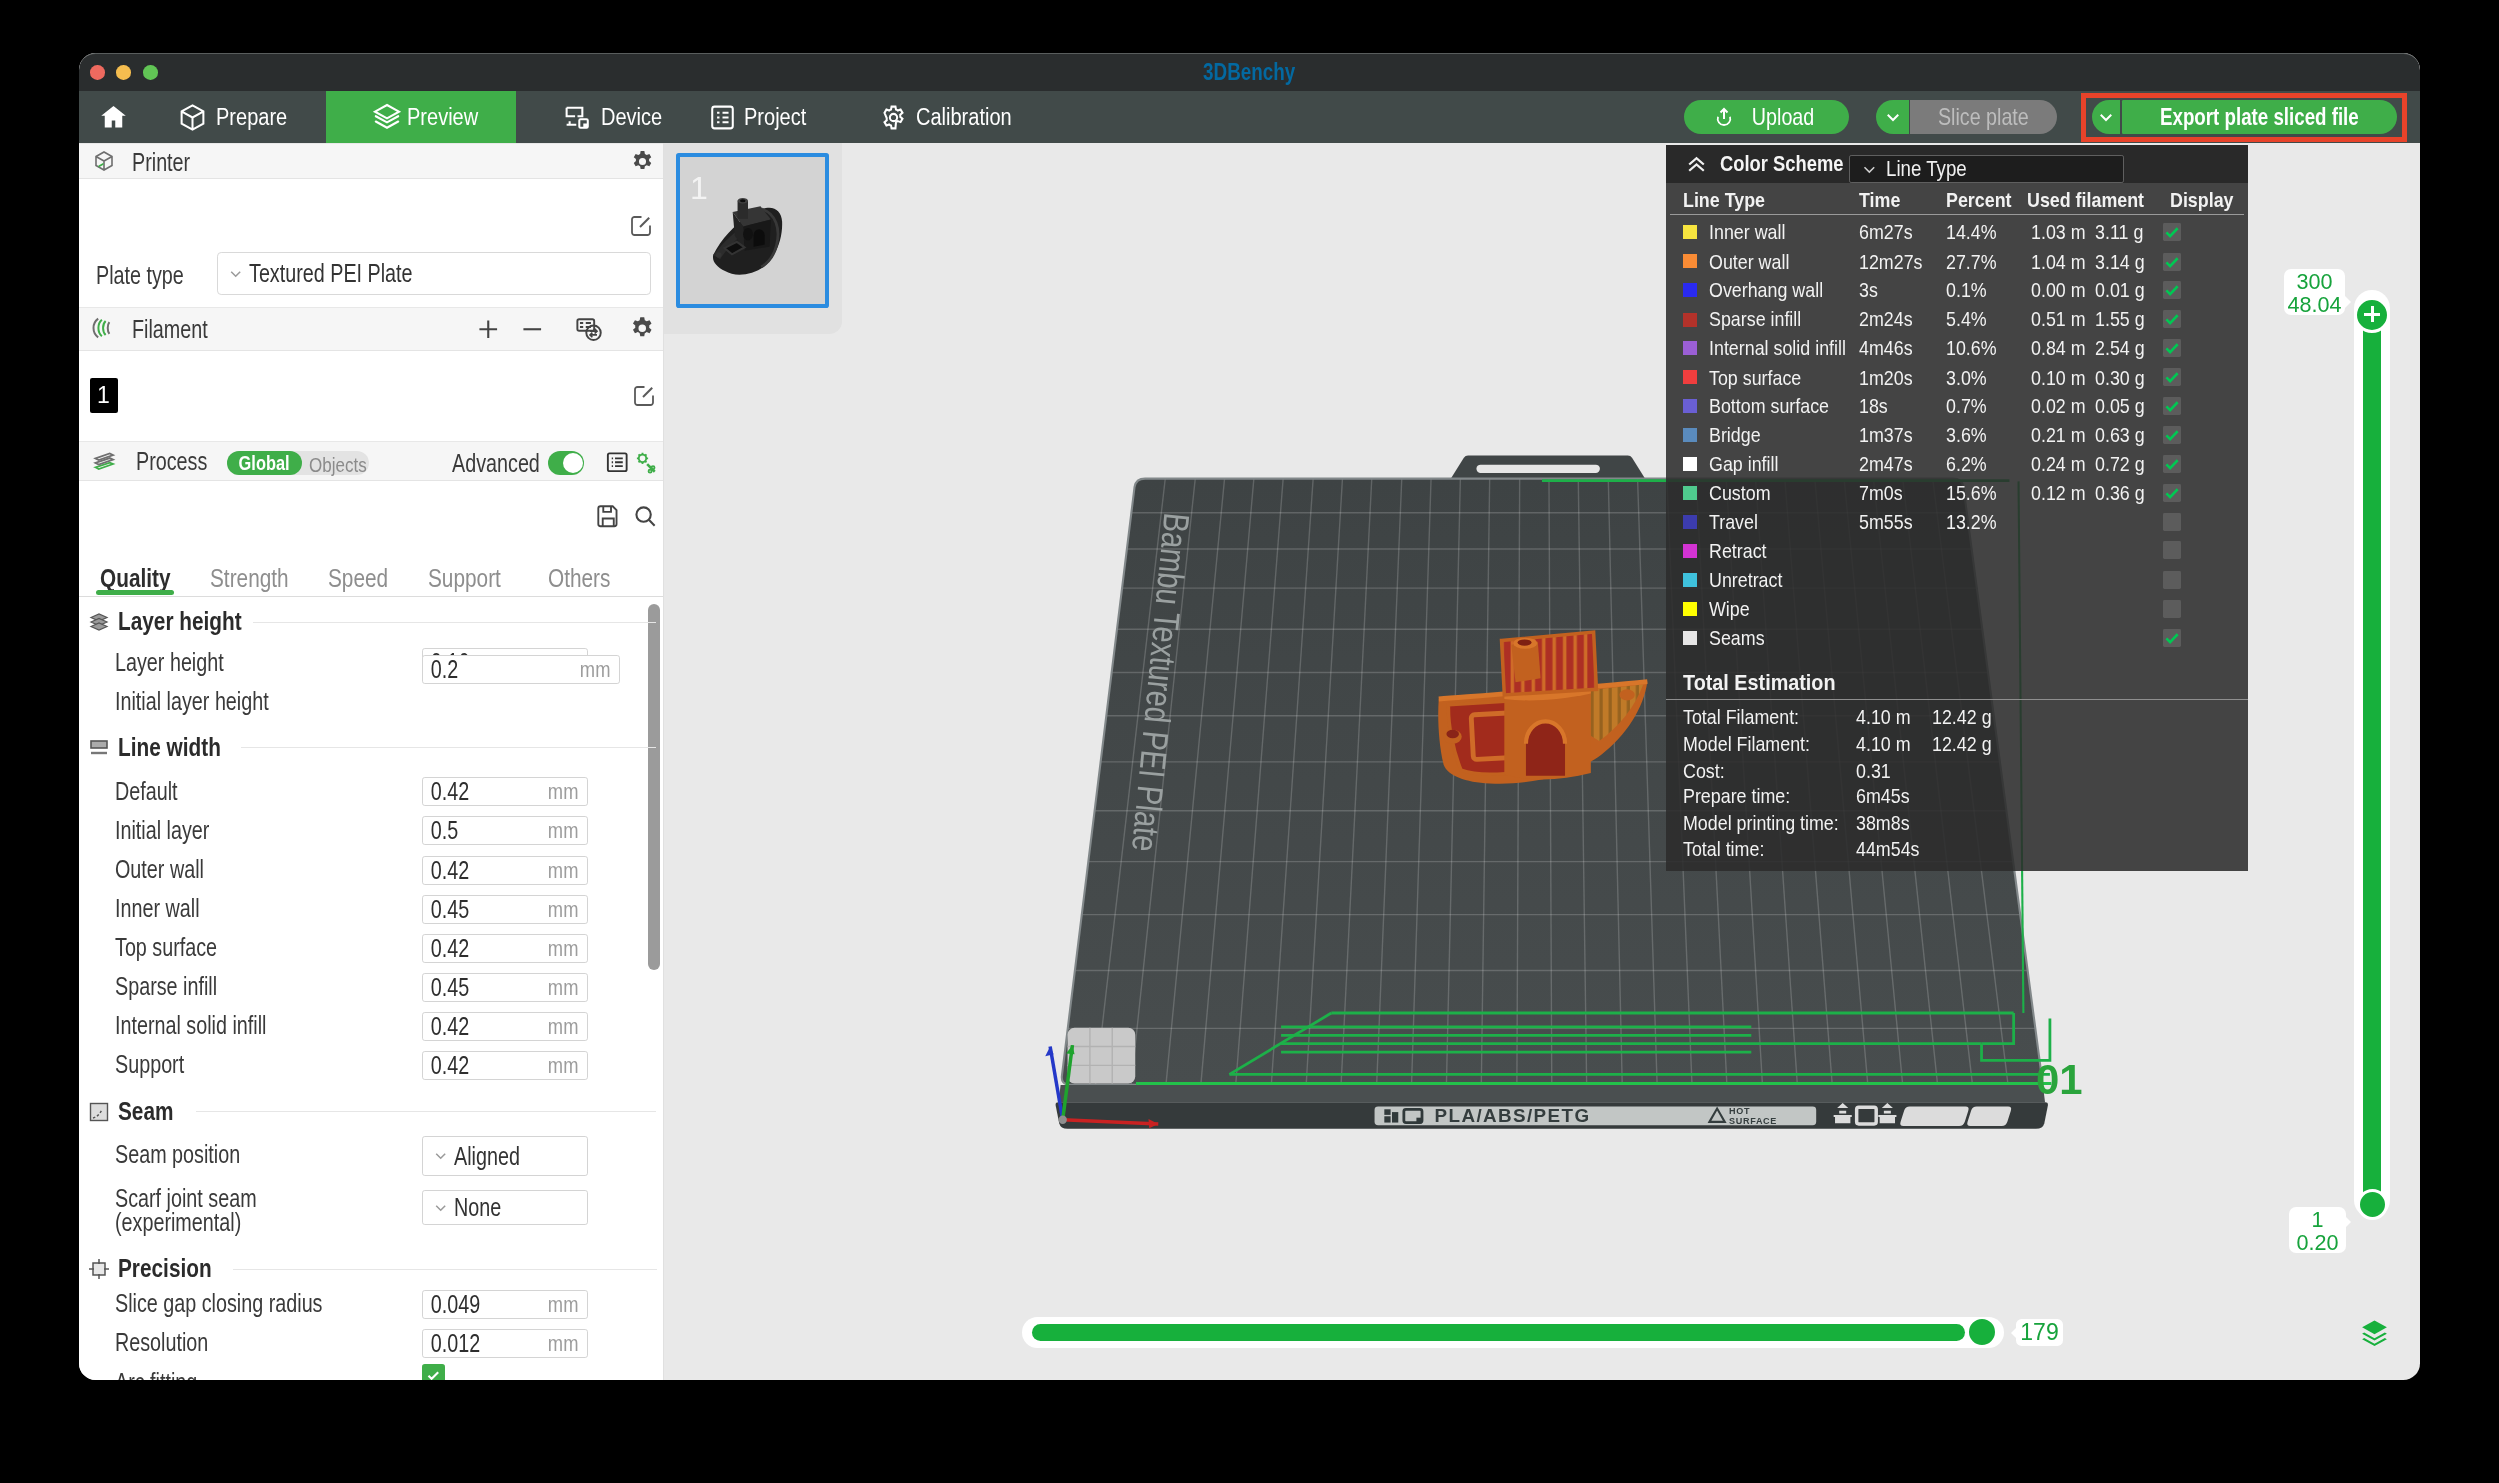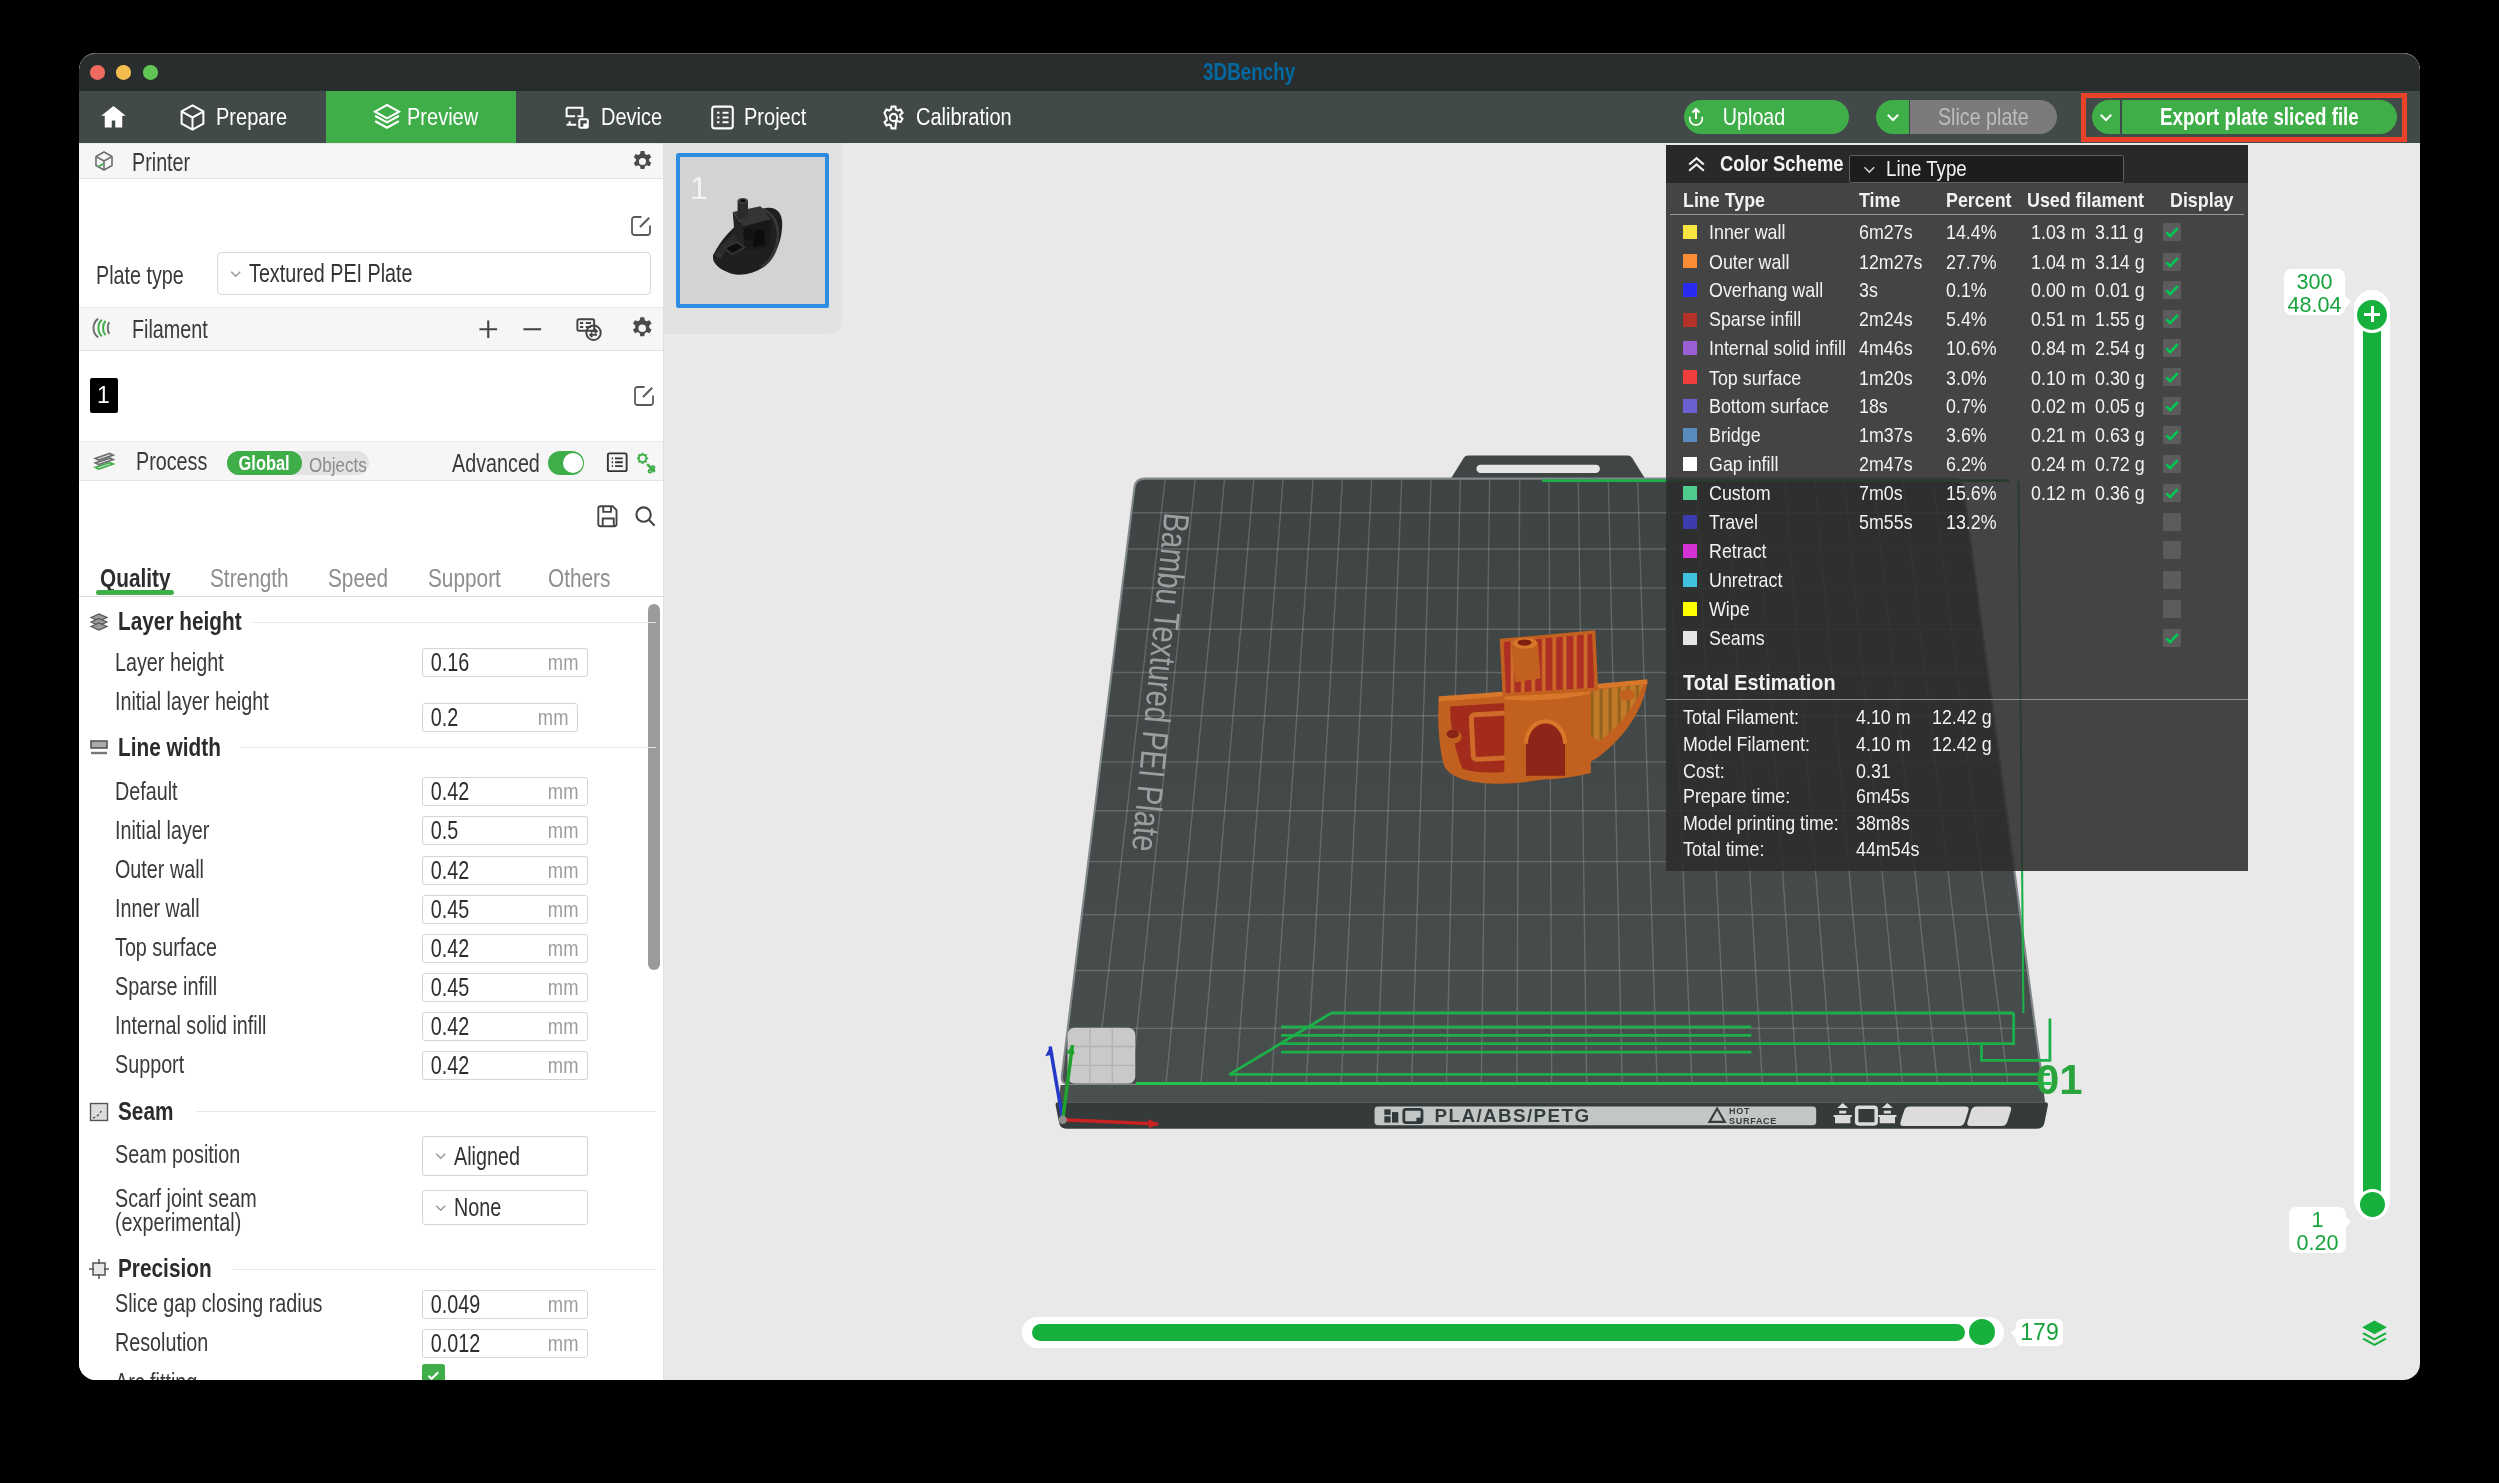--- a/index.html
+++ b/index.html
@@ -56,21 +56,21 @@
       <rect x="3.5" y="3" width="17" height="18" rx="2"></rect>
       <path d="M7.5 8h2M12 8h5M7.5 12h2M12 12h5M7.5 16h2M12 16h5"></path>
     </svg>
 <div class="nvt" style="left:665px;top:51px">Project</div>
 <svg class="ab" style="left:800px;top:50px" width="29" height="29" viewBox="0 0 24 24" fill="none" stroke="#fff" stroke-width="1.7">
       <path d="M10.4 3h3.2l.45 2.4c.55.2 1.05.5 1.5.86l2.3-.86 1.6 2.76-1.85 1.56a6 6 0 0 1 0 1.76l1.85 1.56-1.6 2.76-2.3-.86c-.45.36-.95.66-1.5.86L13.6 21h-3.2l-.45-2.4a6 6 0 0 1-1.5-.86l-2.3.86-1.6-2.76 1.85-1.56a6 6 0 0 1 0-1.76L4.55 8.16l1.6-2.76 2.3.86c.45-.36.95-.66 1.5-.86L10.4 3Z"></path>
       <circle cx="12" cy="12" r="3"></circle>
     </svg>
 <div class="nvt" style="left:837px;top:51px">Calibration</div>
 
-<div class="ab cb" style="left:1605px;top:47px;width:165px;height:34px;border-radius:17.4px;background:#3fae49;justify-content:flex-start">
+<div class="ab cb" style="left:1605px;top:47px;width:165px;height:34px;border-radius:17.4px;background:#3fae49;justify-content:center">
  <svg width="24" height="24" viewBox="0 0 24 24" fill="none" stroke="#fff" stroke-width="2">
         <path d="M12 14V4.5M8.5 7.5 12 4l3.5 3.5"></path>
         <path d="M6 11.8a6.3 6.3 0 1 0 12 0" stroke-width="1.8"></path>
       </svg>
  <span class="kc" style="color:#fff;font-size:24px;margin-left:8.4px">Upload</span>
     </div>
 <div class="ab cb" style="left:1797px;top:47px;width:33px;height:34px;border-radius:17.4px 0 0 17.4px;background:#3fae49;justify-content:center">
  <svg width="18" height="18" viewBox="0 0 24 24" fill="none" stroke="#fff" stroke-width="2.6">
         <path d="m5 9 7 7 7-7"></path>
       </svg>
@@ -208,21 +208,21 @@
       <path d="M12 2v5M12 17v5M2 12h5M17 12h5"></path>
     </svg>
 <div class="ghead txt" style="left:39px;top:1200px">Precision</div>
 <div class="ab" style="left:154px;top:1216px;width:424px;height:0.7px;background:#e6e6e6"></div>
 <div class="glab txt" style="left:36px;top:595px">Layer height</div>
 <div class="vbox" style="left:343px;top:595px;width:166px;height:29px">
       <span class="k" style="padding-left:9.8px">0.16</span>
       <span class="u">mm</span>
     </div>
 <div class="glab txt" style="left:36px;top:634px">Initial layer height</div>
-<div class="vbox" style="left:343px;top:650px;width:156px;height:29px">
+<div class="vbox" style="left:343px;top:602px;width:198px;height:29px">
       <span class="k" style="padding-left:9.8px">0.2</span>
       <span class="u">mm</span>
     </div>
 <div class="glab txt" style="left:36px;top:724px">Default</div>
 <div class="vbox" style="left:343px;top:724px;width:166px;height:29px">
       <span class="k" style="padding-left:9.8px">0.42</span>
       <span class="u">mm</span>
     </div>
 <div class="glab txt" style="left:36px;top:763px">Initial layer</div>
 <div class="vbox" style="left:343px;top:763px;width:166px;height:29px">

